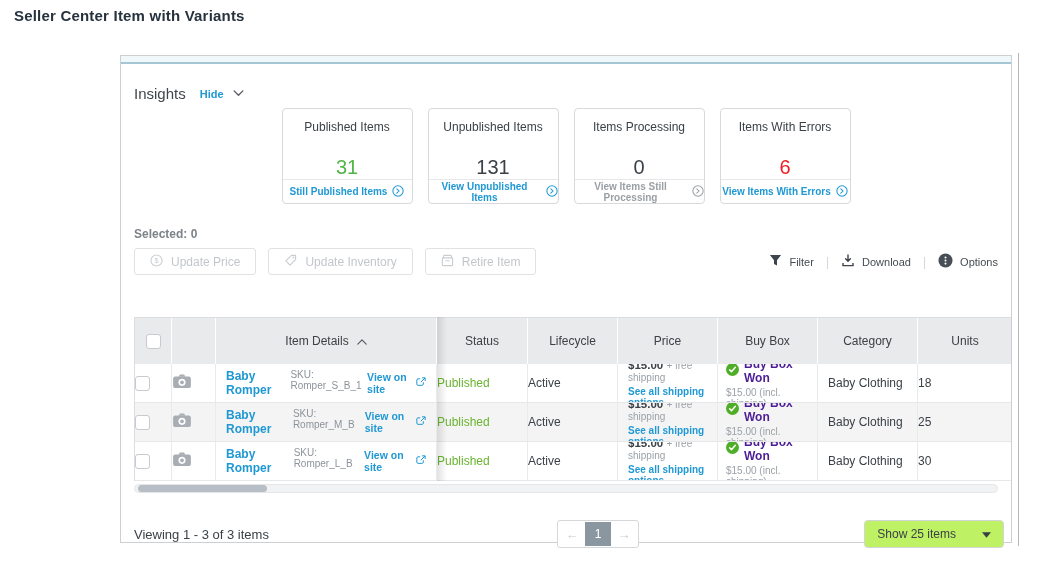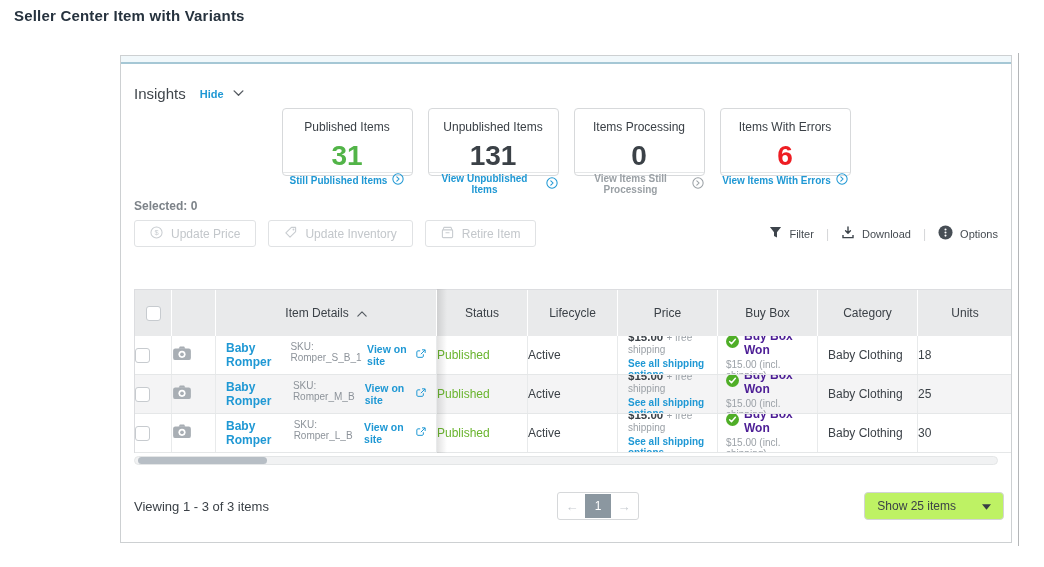--- a/index.html
+++ b/index.html
@@ -15,23 +15,23 @@
   .panel { position:absolute; left:120px; top:55px; width:892px; height:488px; background:#fff; border:1px solid #cdd0d2; }
   .panel-topbar { height:8px; background:#f1f8fb; border-bottom:2px solid #a5c7d5; }
   .panel-content { position:relative; padding:0 13px; }
 
   .insights-header { margin-top:21px; display:flex; align-items:center; }
   .insights-title { font-size:15px; color:#40464c; }
   .hide-link { margin-left:14px; font-size:11px; font-weight:700; color:#1f98d4; cursor:pointer; }
   .hide-chevron { margin-left:9px; display:inline-flex; cursor:pointer; }
 
   .cards-row { display:flex; justify-content:center; gap:15px; margin-top:6px; }
-  .card { width:131px; height:68px; border:1px solid #d7d9db; border-radius:4px; background:#fff; text-align:center; display:flex; flex-direction:column; }
+  .card { width:131px; height:96px; border:1px solid #d7d9db; border-radius:4px; background:#fff; text-align:center; display:flex; flex-direction:column; }
   .card-label { font-size:12px; color:#3b4147; margin-top:11px; }
-  .card-value { font-size:28px; font-weight:700; margin-top:6px; }
+  .card-value { font-size:20px; font-weight:400; margin-top:22px; }
   .card-footer { margin-top:auto; border-top:1px solid #e5e7e8; height:27px; display:flex; align-items:center; justify-content:center; gap:5px; font-size:10px; font-weight:700; color:#1f98d4; cursor:pointer; }
   .card-footer.disabled { color:#9aa0a5; cursor:default; }
 
   .selected-label { margin-top:23px; font-size:12px; font-weight:700; color:#7d8389; }
 
   .bulk-row { display:flex; align-items:center; margin-top:7px; }
   .bulk-buttons { display:flex; gap:12px; }
   .bulk-btn { height:27px; background:#fff; border:1px solid #e0e2e4; border-radius:3px; color:#c3c7cb; font-size:12px; display:flex; align-items:center; gap:8px; padding:0 15px; cursor:default; font-family:inherit; }
   .actions { margin-left:auto; display:flex; align-items:center; font-size:11px; color:#464c52; }
   .action-item { display:flex; align-items:center; gap:7px; cursor:pointer; }

